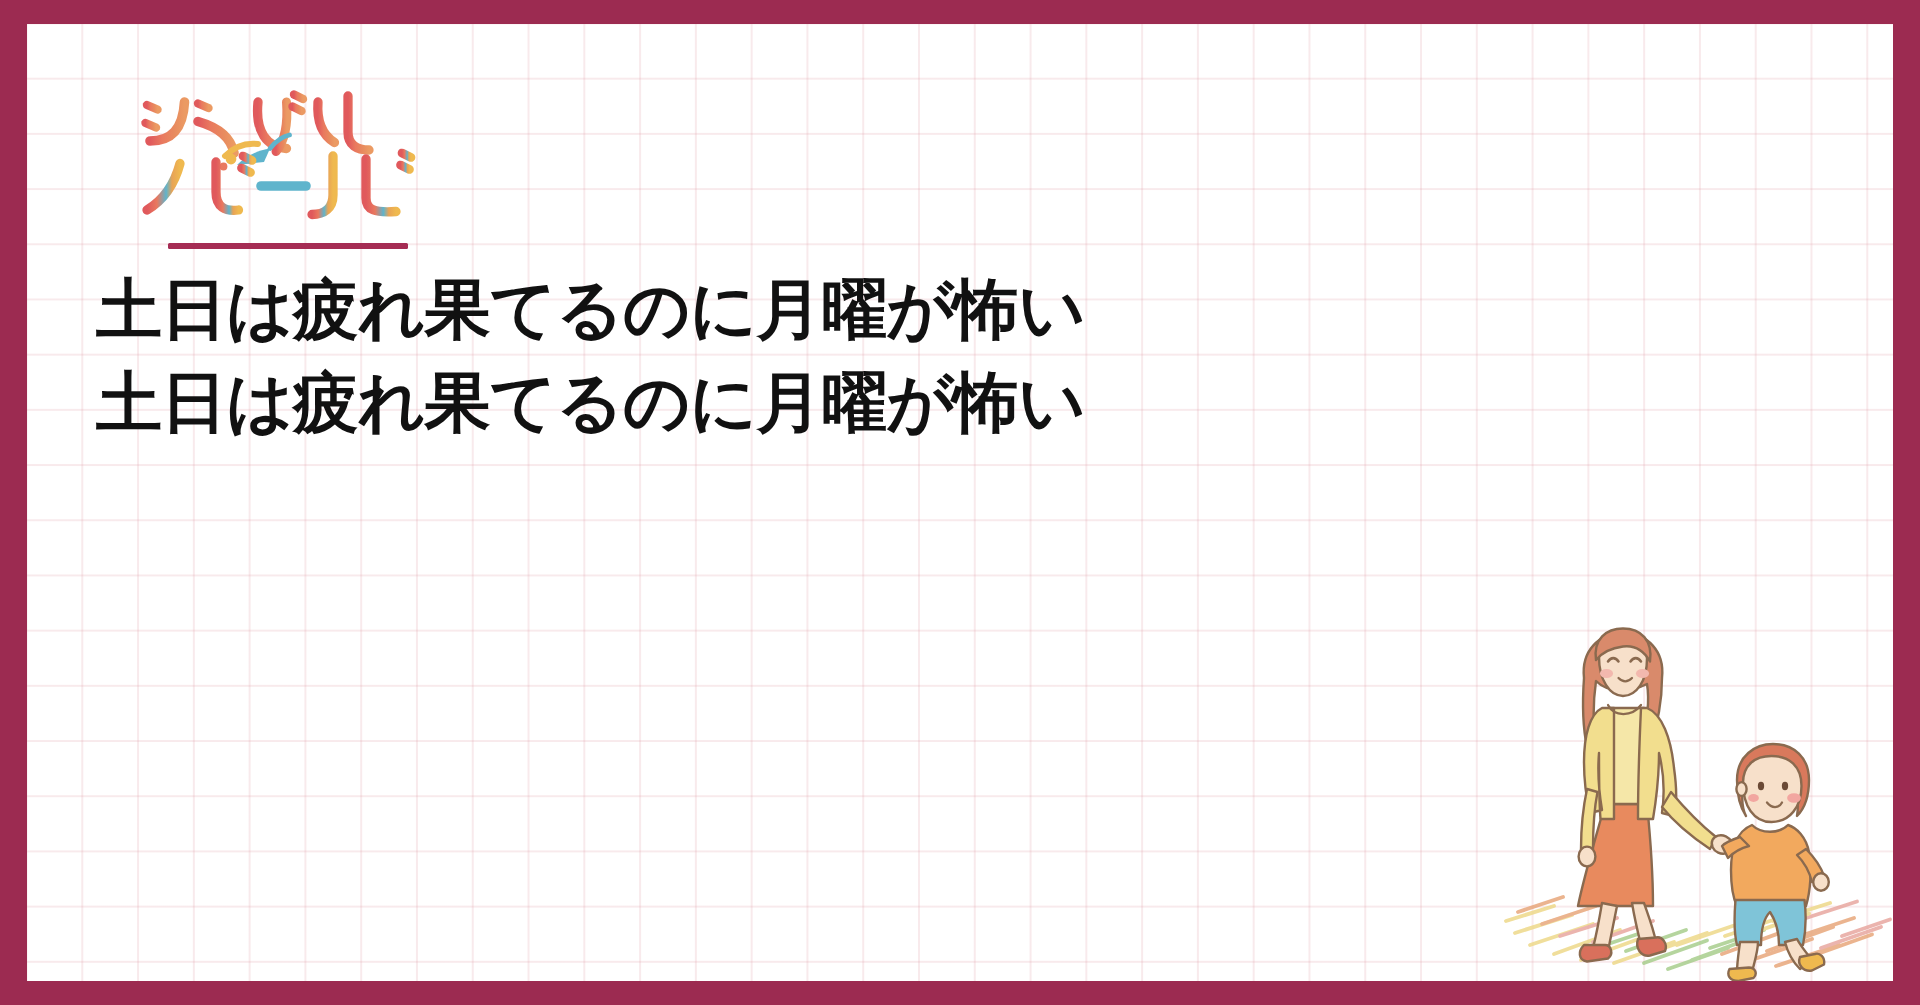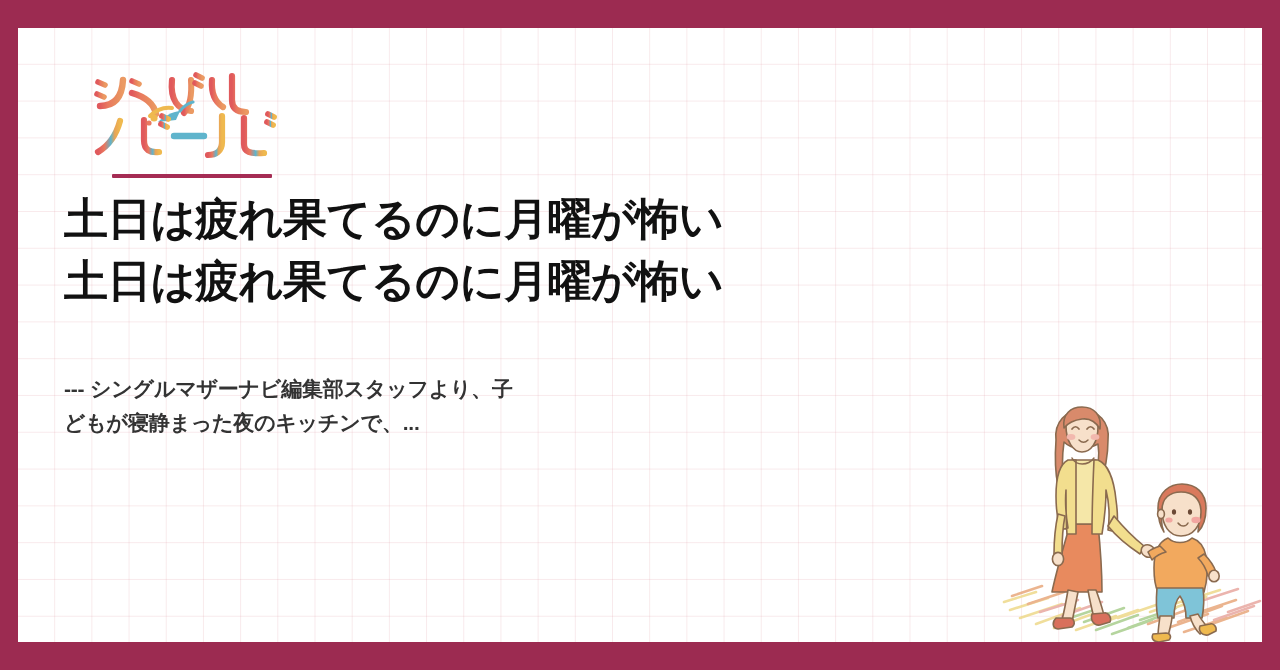--- a/index.html
+++ b/index.html
@@ -7,21 +7,21 @@
     width:1280px; height:670px;
     font-family:"Liberation Sans", "DejaVu Sans", sans-serif;
     overflow:hidden;
   }
 
   
   .ogp-card{
     position:relative;
     width:1280px; height:670px;
     background:#9C2B51;
-    padding:28px 18px;
+    padding:16px 18px;
   }
 
   
   .canvas{
     position:relative;
     width:100%; height:100%;
     background-color:#ffffff;
     background-image:
       linear-gradient(to right,  rgba(222,150,160,0.20) 1px, transparent 1px),
       linear-gradient(to bottom, rgba(222,150,160,0.20) 1px, transparent 1px);
@@ -152,24 +152,20 @@
         </g>
       </svg>
       <span class="logo-rule"></span>
     </div>
 
     <h1 class="title">
       <span class="title-line">土日は疲れ果てるのに月曜が怖い</span>
       <span class="title-line">土日は疲れ果てるのに月曜が怖い</span>
     </h1>
 
-    <p class="excerpt">
-      <span class="excerpt-line">--- シングルマザーナビ編集部スタッフより、子</span>
-      <span class="excerpt-line">どもが寝静まった夜のキッチンで、...</span>
-    </p>
 
     <div class="illustration">
       <svg viewBox="0 0 270 250" aria-hidden="true">
         <g stroke="#8A6A4F" stroke-width="1.6" stroke-linecap="round" stroke-linejoin="round" fill="none">
 
           <g stroke-width="2.6" stroke-linecap="round" opacity="0.85">
             <g stroke="#EED98A">
               <path d="M6,206 L38,196"></path>
                 <path d="M12,214 L50,202"></path>
                 <path d="M22,222 L64,208"></path>

